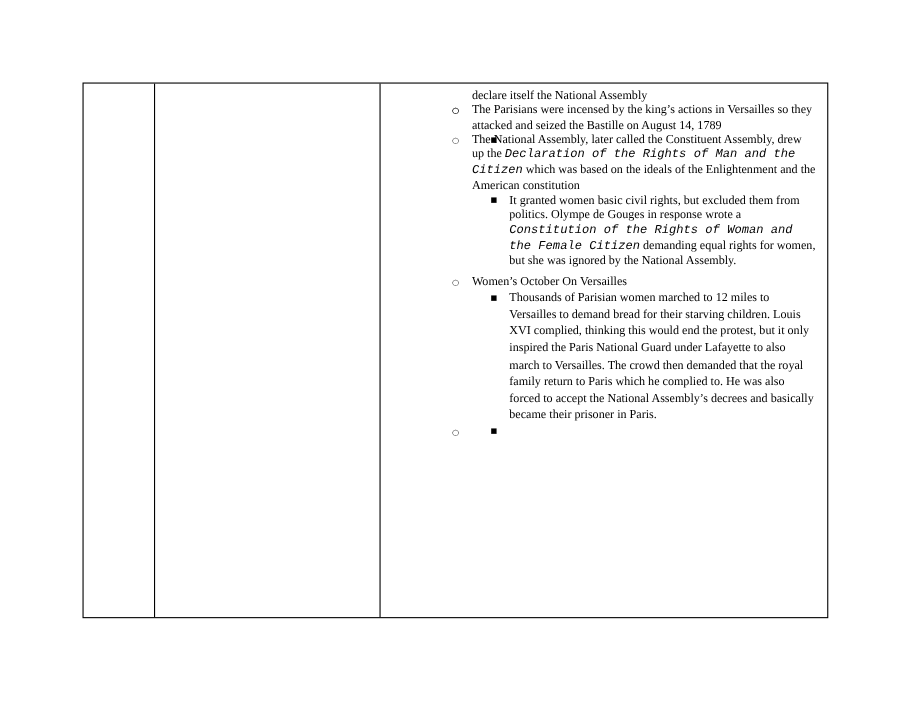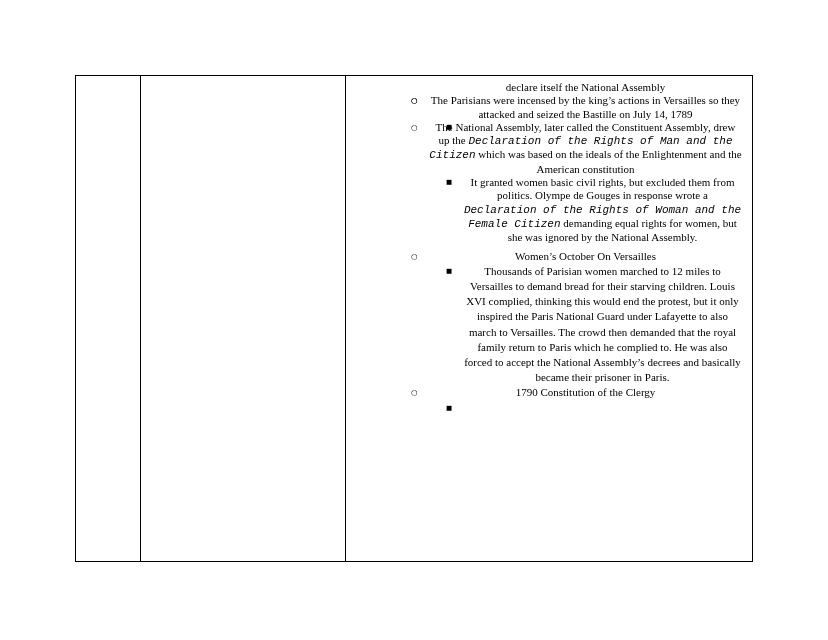--- a/index.html
+++ b/index.html
@@ -40,21 +40,21 @@
   .gap-top { margin-top: 4px; }
 
   .marker {
     position: absolute;
     top: 0;
     line-height: inherit;
     font-family: "DejaVu Sans", sans-serif;
   }
   .level1 > .marker { left: 65px; font-size: 7.5px; }
   .level2 > .marker { left: 100px; font-size: 6.5px; }
-  .text { display: block; text-align: center; }
+  .text { display: block; }
   .text i { font-style: italic; font-family: Liberation Mono, monospace; }
 </style>
 </head>
 <body>
 
 <div class="page">
   <div class="doc-table">
     <div class="cell col1"></div>
     <div class="cell col2"></div>
     <div class="cell col3">
@@ -62,50 +62,49 @@
       <div class="li cont">
         <span class="text">declare itself the National Assembly</span>
       </div>
 
       <div class="li level1">
         <span class="marker">○</span>
       </div>
 
       <div class="li level1">
         <span class="marker">○</span>
-        <span class="text"><span>The Parisians were incensed by the king’s actions in Versailles so they attacked and seized the Bastille on July 14, 1789</span></span>
+        <span class="text"><span>The Parisians were incensed by the king’s actions in Versailles so they attacked and seized the Bastille on August 14, 1789</span></span>
       </div>
 
       <div class="li level2">
         <span class="marker">■</span>
       </div>
 
       <div class="li level1">
         <span class="marker">○</span>
         <span class="text"><span>The National Assembly, later called the Constituent Assembly, drew up the </span><i>Declaration of the Rights of Man and the Citizen</i><span> which was based on the ideals of the Enlightenment and the American constitution</span></span>
       </div>
 
       <div class="li level2">
         <span class="marker">■</span>
-        <span class="text"><span>It granted women basic civil rights, but excluded them from politics. Olympe de Gouges in response wrote a </span><i>Declaration of the Rights of Woman and the Female Citizen</i><span> demanding equal rights for women, but she was ignored by the National Assembly.</span></span>
+        <span class="text"><span>It granted women basic civil rights, but excluded them from politics. Olympe de Gouges in response wrote a </span><i>Constitution of the Rights of Woman and the Female Citizen</i><span> demanding equal rights for women, but she was ignored by the National Assembly.</span></span>
       </div>
 
       <div class="li level1 wide gap-top">
         <span class="marker">○</span>
         <span class="text"><span>Women’s October On Versailles</span></span>
       </div>
 
       <div class="li level2 wide">
         <span class="marker">■</span>
         <span class="text"><span> Thousands of Parisian women marched to 12 miles to Versailles to demand bread for their starving children. Louis XVI complied, thinking this would end the protest, but it only inspired the Paris National Guard under Lafayette to also march to Versailles. The crowd then demanded that the royal family return to Paris which he complied to. He was also forced to accept the National Assembly’s decrees and basically became their prisoner in Paris.</span></span>
       </div>
 
       <div class="li level1 wide">
         <span class="marker">○</span>
-        <span class="text"><span>1790 Constitution of the Clergy</span></span>
       </div>
 
       <div class="li level2 wide">
         <span class="marker">■</span>
       </div>
 
     </div>
   </div>
 </div>
 

